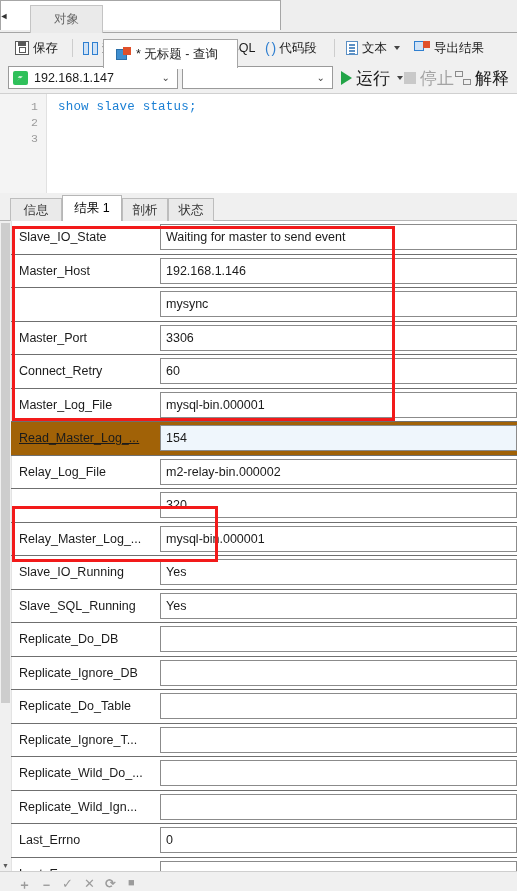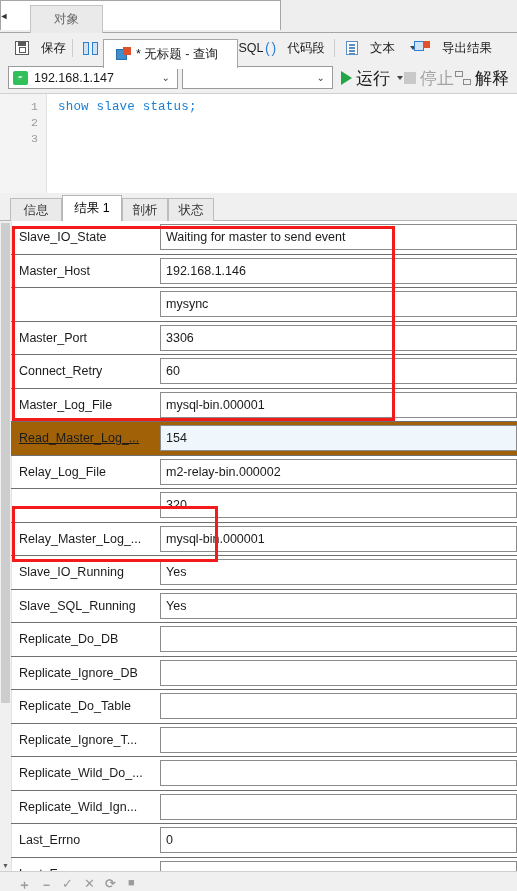--- a/index.html
+++ b/index.html
@@ -29,21 +29,21 @@
   .tab.active{background:#ffffff;color:#1b1b1b;border-color:#a6a6a6;z-index:3;margin-top:35px;}
   .tab.active:after{content:"";position:absolute;left:0;right:0;bottom:-1px;height:2px;background:#fff;}
   .tab-obj{left:30px;width:73px;justify-content:center;}
   .tab-query{left:103px;width:135px;}
   .tab-empty{left:238px;width:279px;top:4px;height:29px;background:#fff;border:1px solid #a6a6a6;border-bottom:none;}
 
   .ico{display:inline-block;vertical-align:middle;}
 
   
   .toolbar{position:absolute;left:0;top:33px;width:517px;height:30px;background:#f0f0f0;}
-  .tb-item{position:absolute;top:4px;height:22px;display:flex;align-items:center;gap:12px;
+  .tb-item{position:absolute;top:4px;height:22px;display:flex;align-items:center;gap:4px;
            font-size:12.5px;color:#1b1b1b;padding:0 3px;white-space:nowrap;}
   .tb-sep{position:absolute;top:6px;width:1px;height:18px;background:#cdcdcd;}
   .caret{display:inline-block;width:0;height:0;border-left:3.5px solid transparent;
          border-right:3.5px solid transparent;border-top:4px solid #444;margin-left:3px;}
 
   
   .connbar{position:absolute;left:0;top:63px;width:517px;height:30px;background:#f0f0f0;}
   .combo{position:absolute;top:3px;height:23px;box-sizing:border-box;background:#fff;
          border:1px solid #9a9a9a;display:flex;align-items:center;padding:4px 4px;font-size:12.5px;}
   .combo .chev{margin-left:auto;font-size:10px;color:#444;padding-right:3px;}

